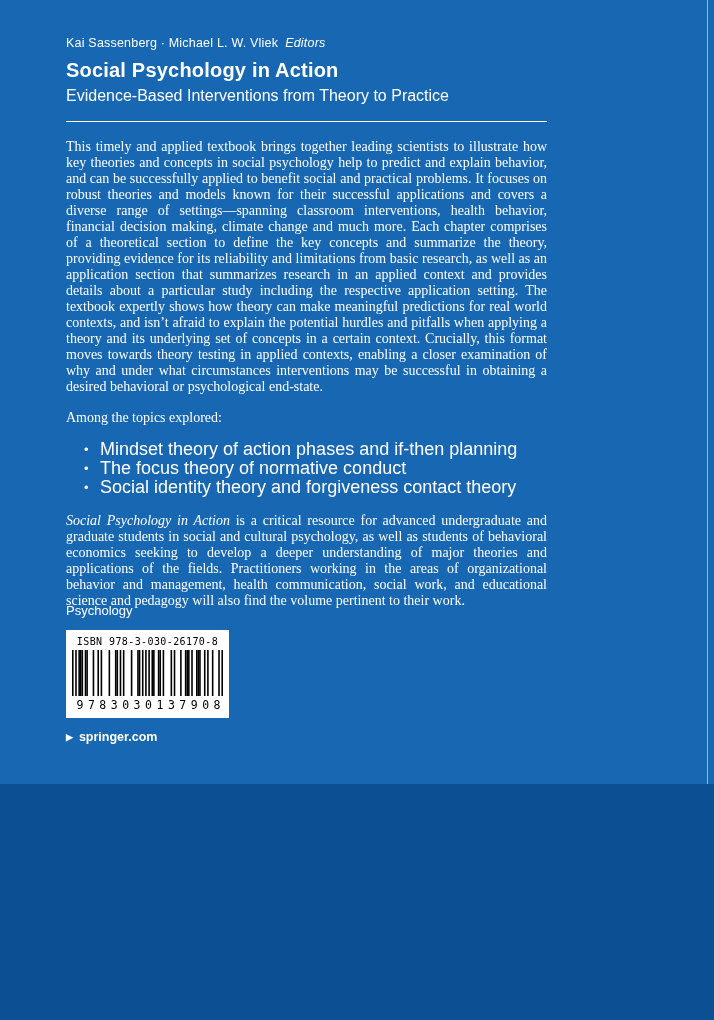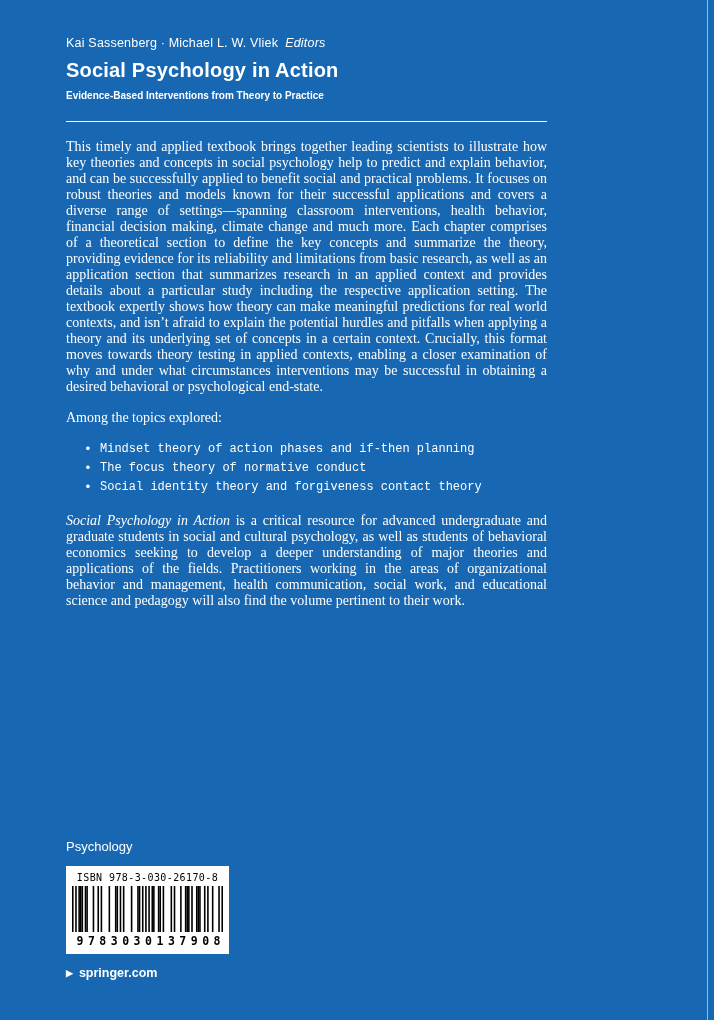--- a/index.html
+++ b/index.html
@@ -3,21 +3,21 @@
 <meta charset="utf-8">
 <style>
   html, body { margin: 0; padding: 0; }
   body {
     width: 714px; height: 1020px;
     font-family: "Liberation Sans", sans-serif;
     background: #0d4f93;
   }
   .cover {
     position: relative;
-    width: 714px; height: 1020px;
+    width: 714px; height: 784px;
     background: #1767b2;
     color: #ffffff;
     overflow: hidden;
   }
   .content {
     padding: 36px 167px 0 66px; 
   }
   .editors {
     margin: 0;
     font-size: 12.5px;
@@ -27,23 +27,23 @@
   .editors-label { font-style: italic; margin-left: 7px; }
   .title {
     margin: 7px 0 0 0;
     font-size: 20px;
     line-height: 24px;
     font-weight: 700;
     letter-spacing: 0.2px;
   }
   .subtitle {
     margin: 6px 0 0 0;
-    font-size: 10px;
+    font-size: 16px;
     line-height: 15px;
-    font-weight: 700;
+    font-weight: 400;
   }
   .rule {
     border: none;
     border-top: 1px solid #ffffff;
     margin: 18px 0 0 0;
   }
   .body-text {
     margin: 17px 0 0 0;
     font-family: Liberation Serif, serif;
     font-size: 14px;
@@ -57,22 +57,22 @@
     line-height: 18.6px;
   }
   .topics-list {
     margin: 12px 0 0 0;
     padding: 0 0 0 18px;
     list-style: none;
   }
   .topics-list li {
     position: relative;
     padding-left: 16px;
-    font-family: Liberation Mono, monospace;
-    font-size: 12px;
+    font-family: Liberation Sans, sans-serif;
+    font-size: 18px;
     line-height: 19px;
   }
   .topics-list li::before {
     content: "\2022";
     position: absolute;
     left: 0; top: 0;
     font-size: 13px;
   }
   .audience { margin-top: 16px; }
   .italic { font-style: italic; }
@@ -106,21 +106,20 @@
   }
   .barcode svg { display: block; }
   .isbn-digits {
     font-family: "DejaVu Sans Mono", monospace;
     font-size: 11.5px;
     letter-spacing: 4.5px;
     text-indent: 4.5px;
     text-align: center;
     margin-top: 2px;
     white-space: nowrap;
-    font-weight: bold;
   }
   .publisher {
     margin: 12px 0 0 0;
     font-size: 12.5px;
     font-weight: 700;
     display: flex;
     align-items: center;
   }
   .arrow {
     font-size: 9px;

